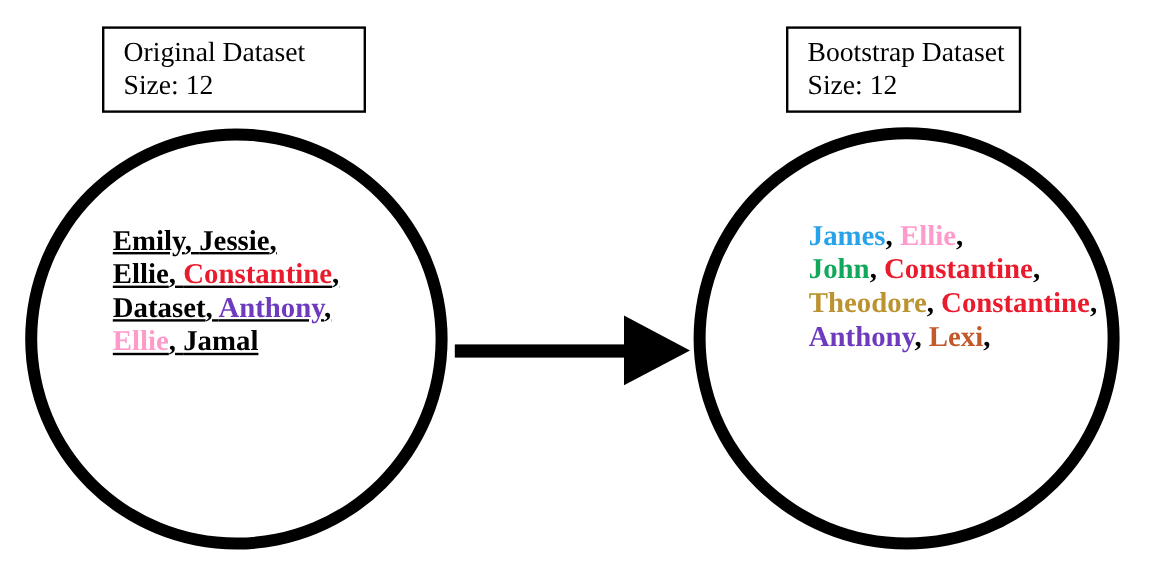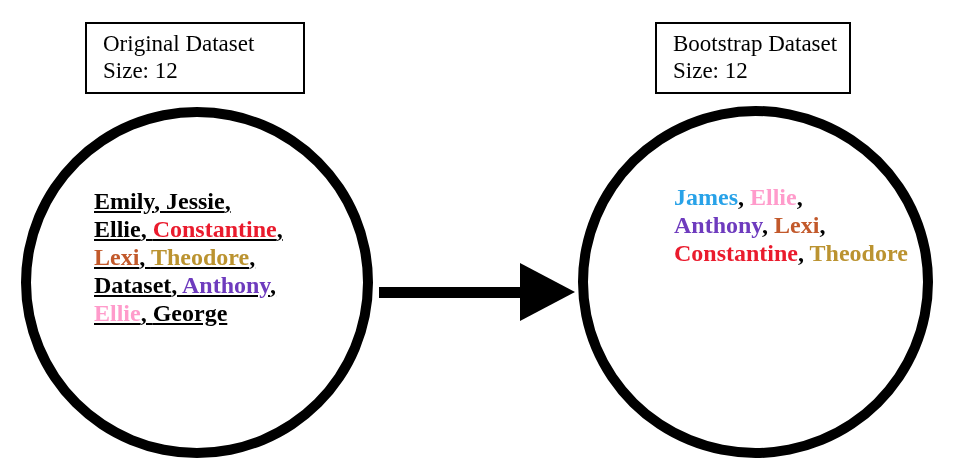--- a/index.html
+++ b/index.html
@@ -71,28 +71,28 @@
     <div>Bootstrap Dataset</div>
     <div>Size: 12</div>
   </div>
 
   <div class="circle circle-left"></div>
   <div class="circle circle-right"></div>
 
   <div class="names names-left" id="names-0">
       <div><span style="color: rgb(0, 0, 0);">Emily</span><span style="color: rgb(0, 0, 0);">, </span><span style="color: rgb(0, 0, 0);">Jessie</span><span style="color: rgb(0, 0, 0);">,</span></div>
       <div><span style="color: rgb(0, 0, 0);">Ellie</span><span style="color: rgb(0, 0, 0);">, </span><span style="color: rgb(234, 27, 45);">Constantine</span><span style="color: rgb(0, 0, 0);">,</span></div>
-      <div><span style="color: rgb(194, 89, 43);">Lexi</span><span style="color: rgb(0, 0, 0);">, </span><span style="color: rgb(187, 147, 48);">Theodore</span><span style="color: rgb(0, 0, 0);">,</span></div>
       <div><span style="color: rgb(0, 0, 0);">Dataset</span><span style="color: rgb(0, 0, 0);">, </span><span style="color: rgb(110, 59, 190);">Anthony</span><span style="color: rgb(0, 0, 0);">,</span></div>
-      <div><span style="color: rgb(255, 155, 203);">Ellie</span><span style="color: rgb(0, 0, 0);">, </span><span style="color: rgb(0, 0, 0);">George</span></div>
+      <div><span style="color: rgb(255, 155, 203);">Ellie</span><span style="color: rgb(0, 0, 0);">, </span><span style="color: rgb(0, 0, 0);">Jamal</span></div>
     </div>
   <div class="names names-right" id="names-1">
       <div><span style="color: rgb(40, 162, 232);">James</span><span style="color: rgb(0, 0, 0);">, </span><span style="color: rgb(255, 155, 203);">Ellie</span><span style="color: rgb(0, 0, 0);">,</span></div>
+      <div><span style="color: rgb(18, 168, 92);">John</span><span style="color: rgb(0, 0, 0);">, </span><span style="color: rgb(234, 27, 45);">Constantine</span><span style="color: rgb(0, 0, 0);">,</span></div>
+      <div><span style="color: rgb(187, 147, 48);">Theodore</span><span style="color: rgb(0, 0, 0);">, </span><span style="color: rgb(234, 27, 45);">Constantine</span><span style="color: rgb(0, 0, 0);">,</span></div>
       <div><span style="color: rgb(110, 59, 190);">Anthony</span><span style="color: rgb(0, 0, 0);">, </span><span style="color: rgb(194, 89, 43);">Lexi</span><span style="color: rgb(0, 0, 0);">,</span></div>
-      <div><span style="color: rgb(234, 27, 45);">Constantine</span><span style="color: rgb(0, 0, 0);">, </span><span style="color: rgb(187, 147, 48);">Theodore</span></div>
     </div>
 
   <div>
     <div class="arrow-shaft"></div>
     <div class="arrow-head"></div>
   </div>
 
 </div>
 
 </body></html>

